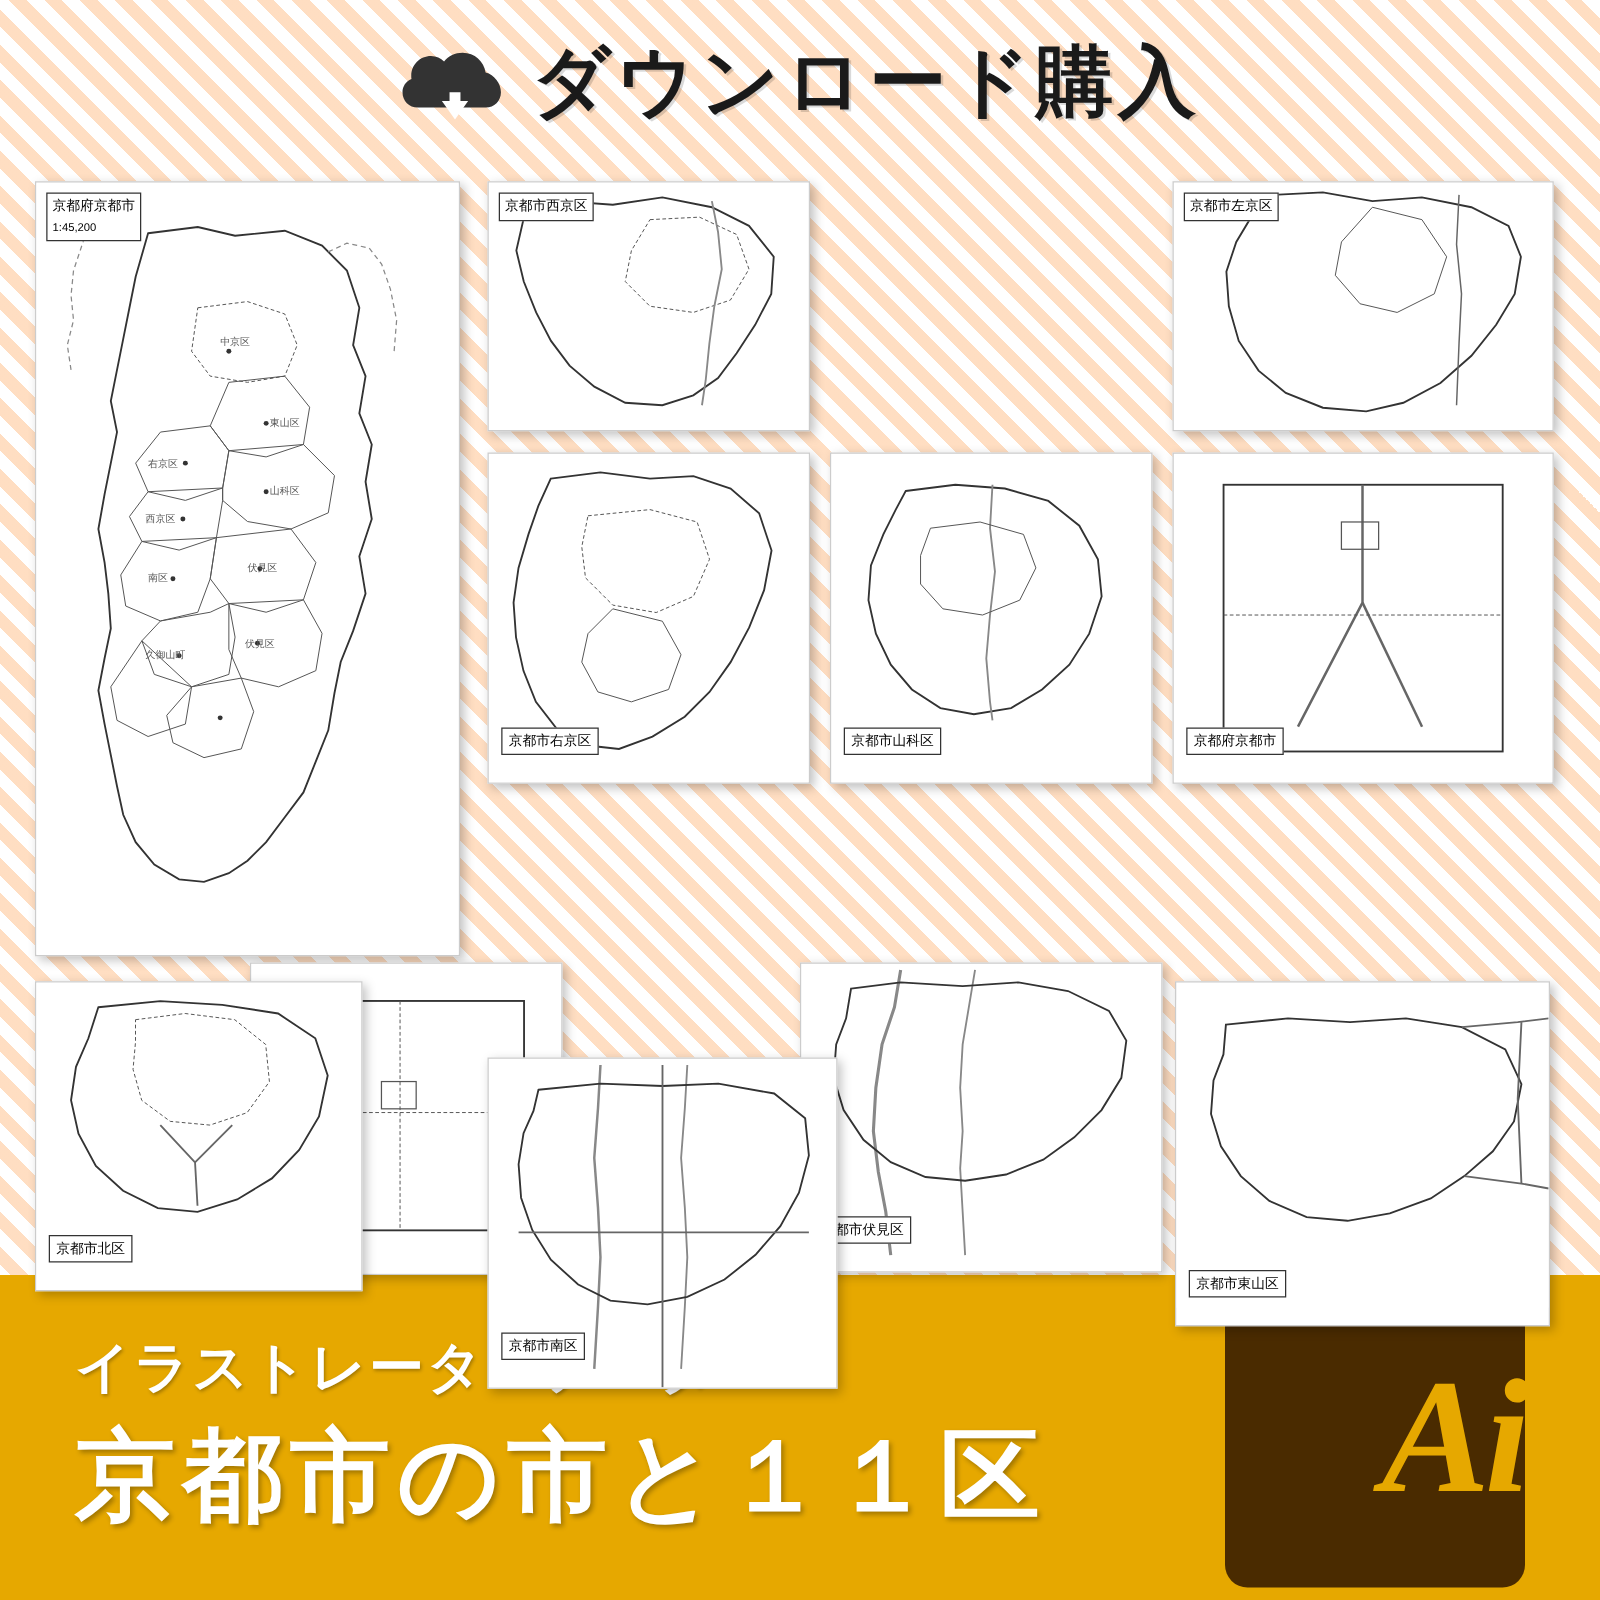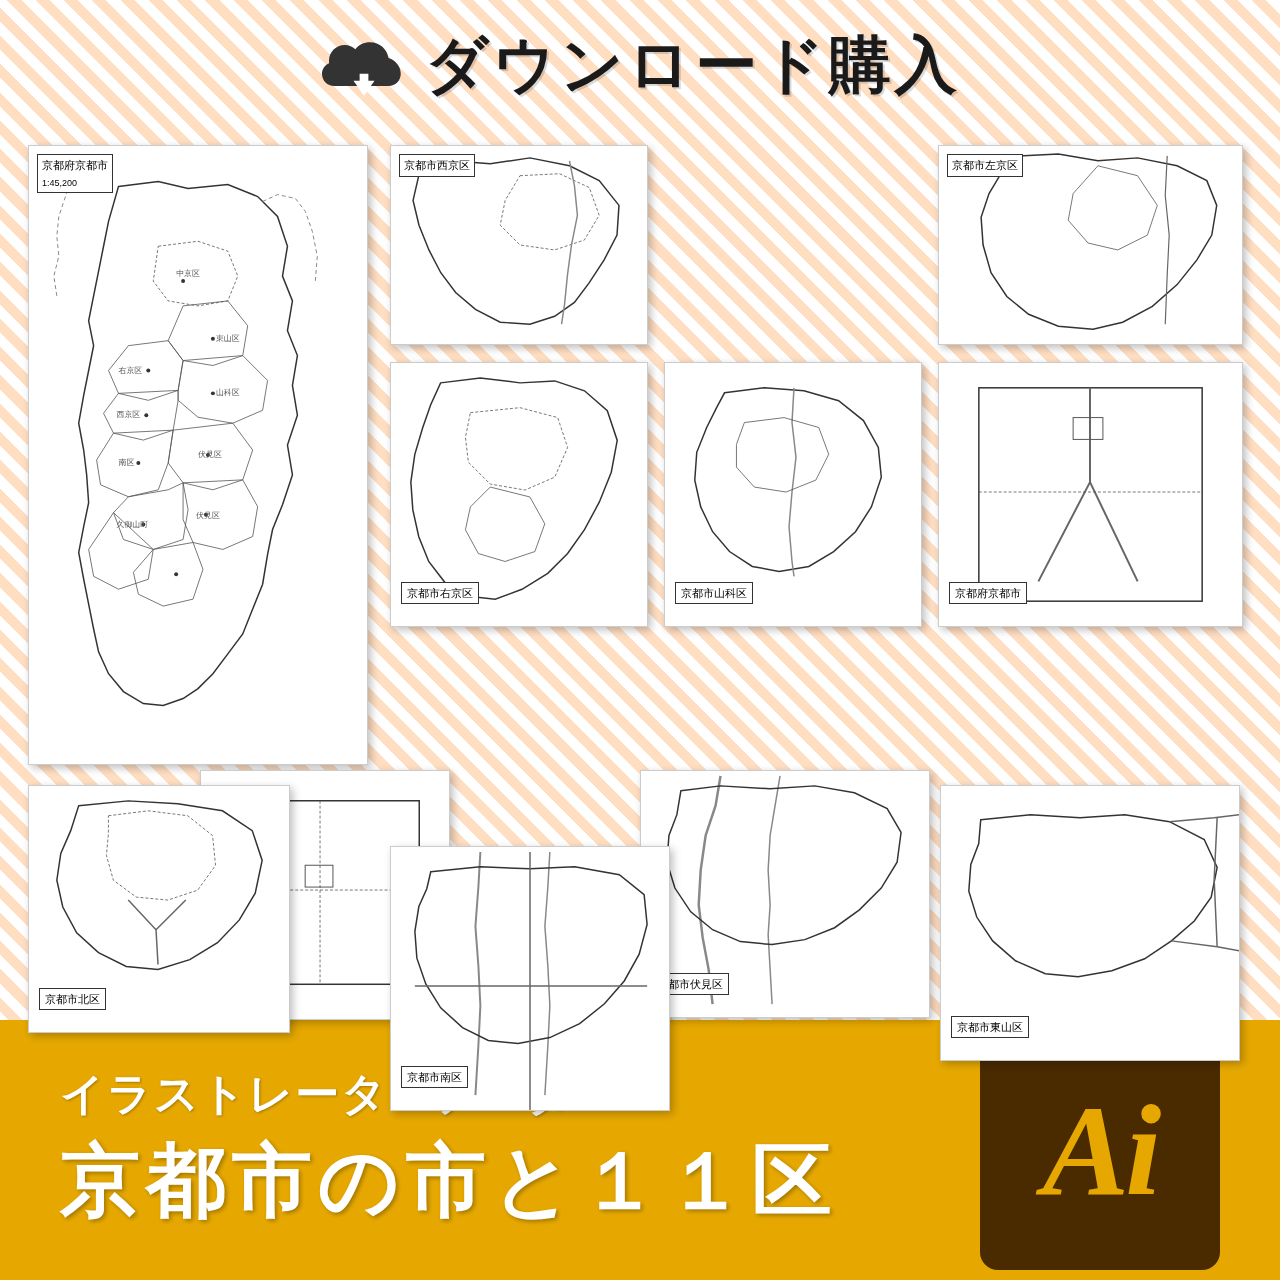--- a/index.html
+++ b/index.html
@@ -88,21 +88,21 @@
     }
 
     
     .ai-badge {
       width: 240px;
       height: 240px;
       background: #4a2b00;
       border-radius: 18px;
       display: flex;
       align-items: center;
-      justify-content: center;
+      justify-content: flex-end;
       flex-shrink: 0;
     }
 
     .ai-text {
       font-size: 130px;
       font-weight: 900;
       color: #e6a800;
       font-family: 'Georgia', serif;
       font-style: italic;
       letter-spacing: -4px;

